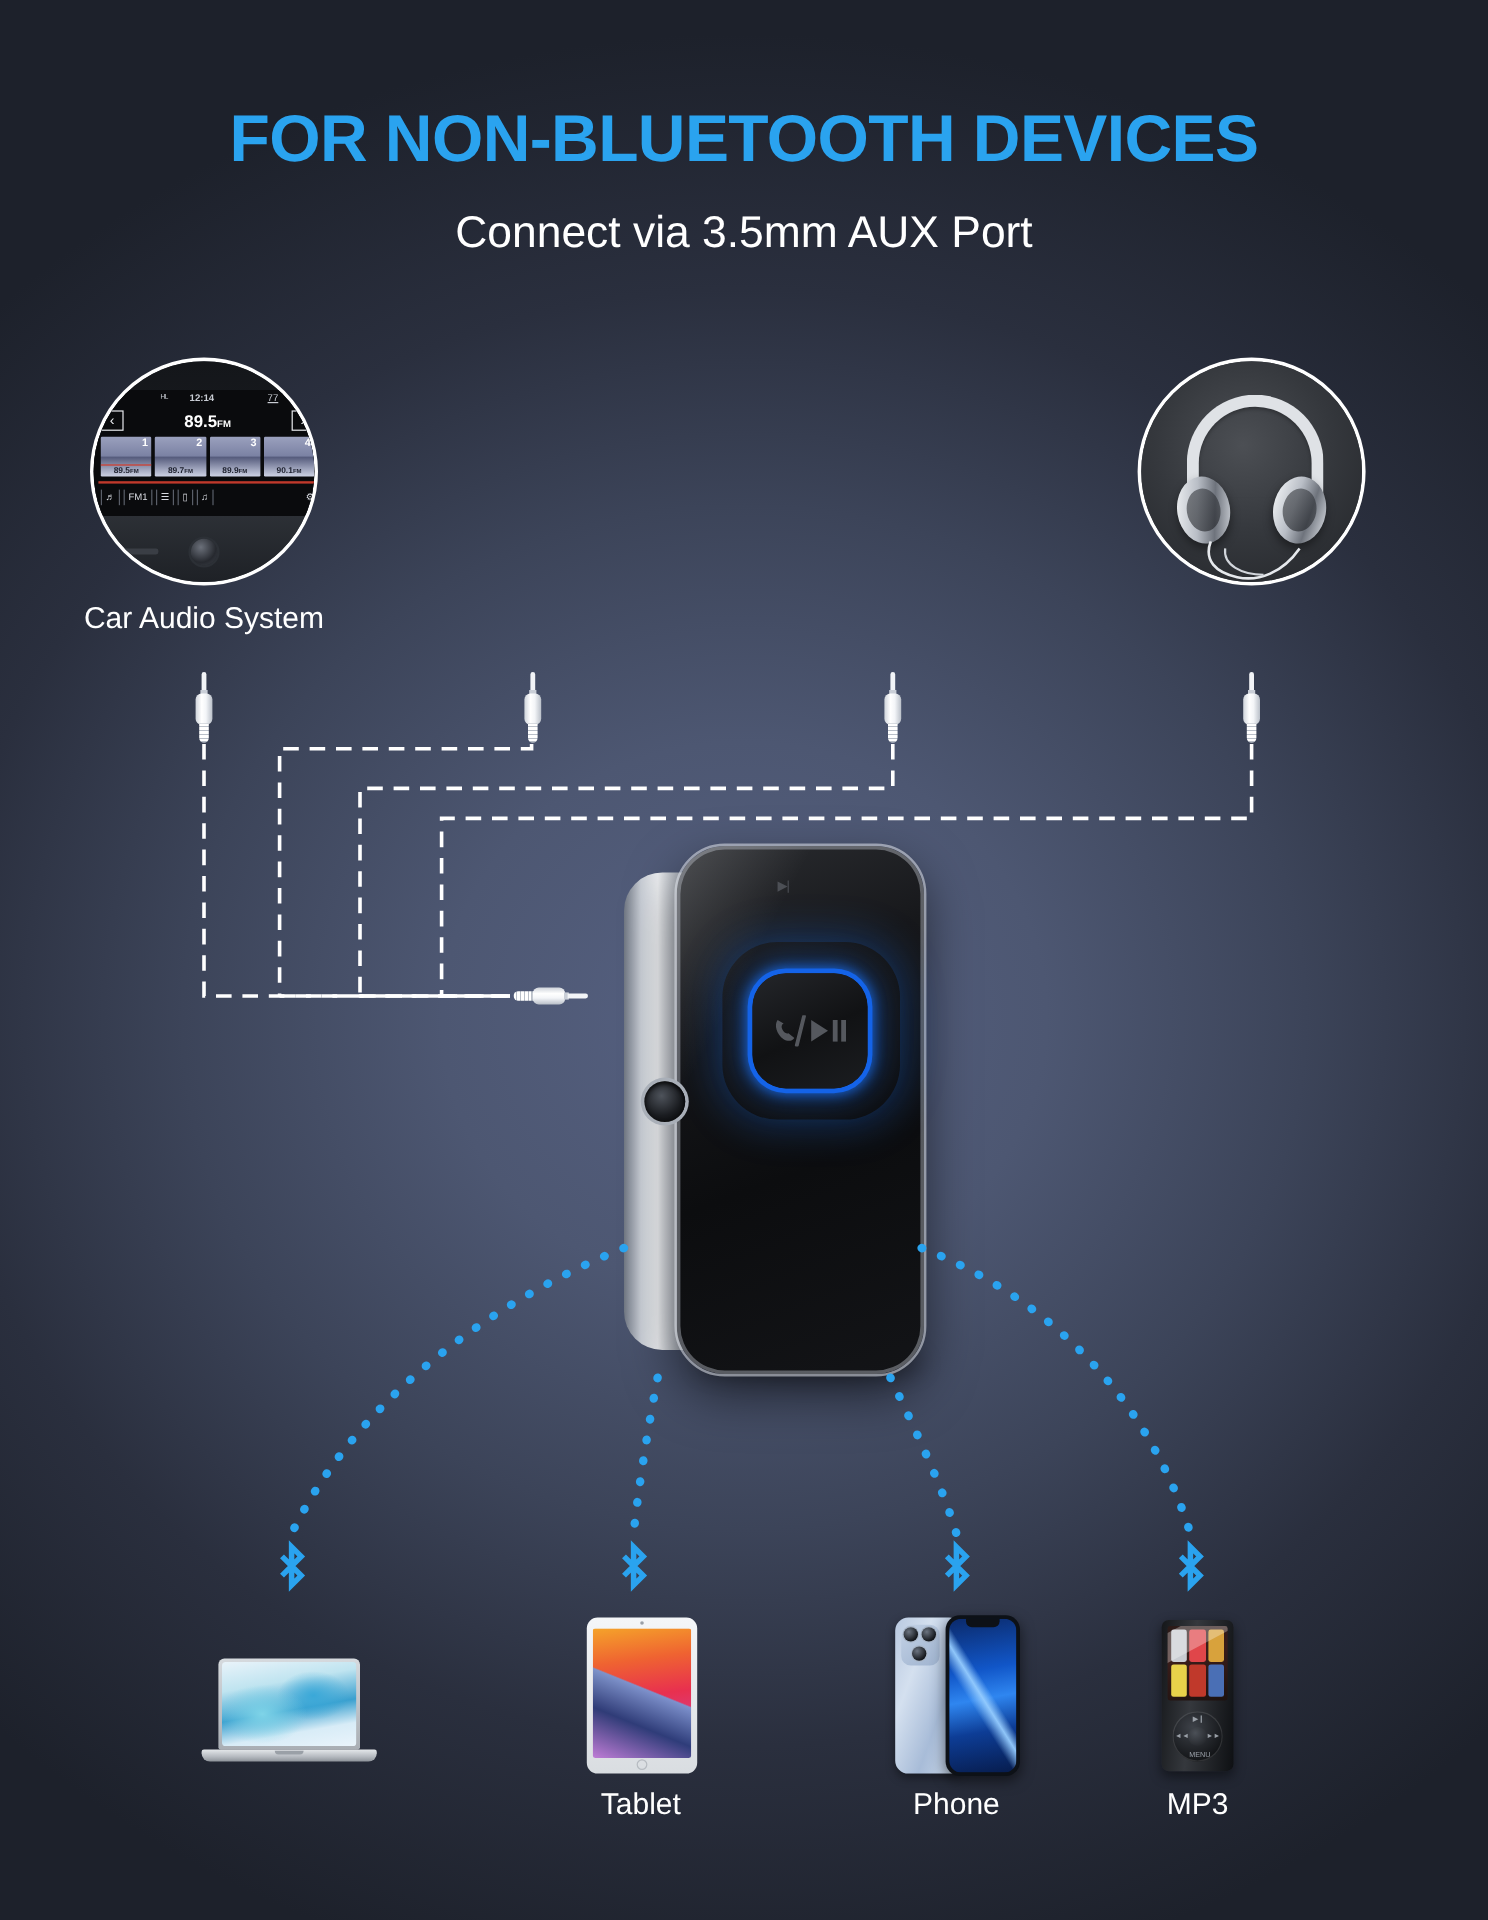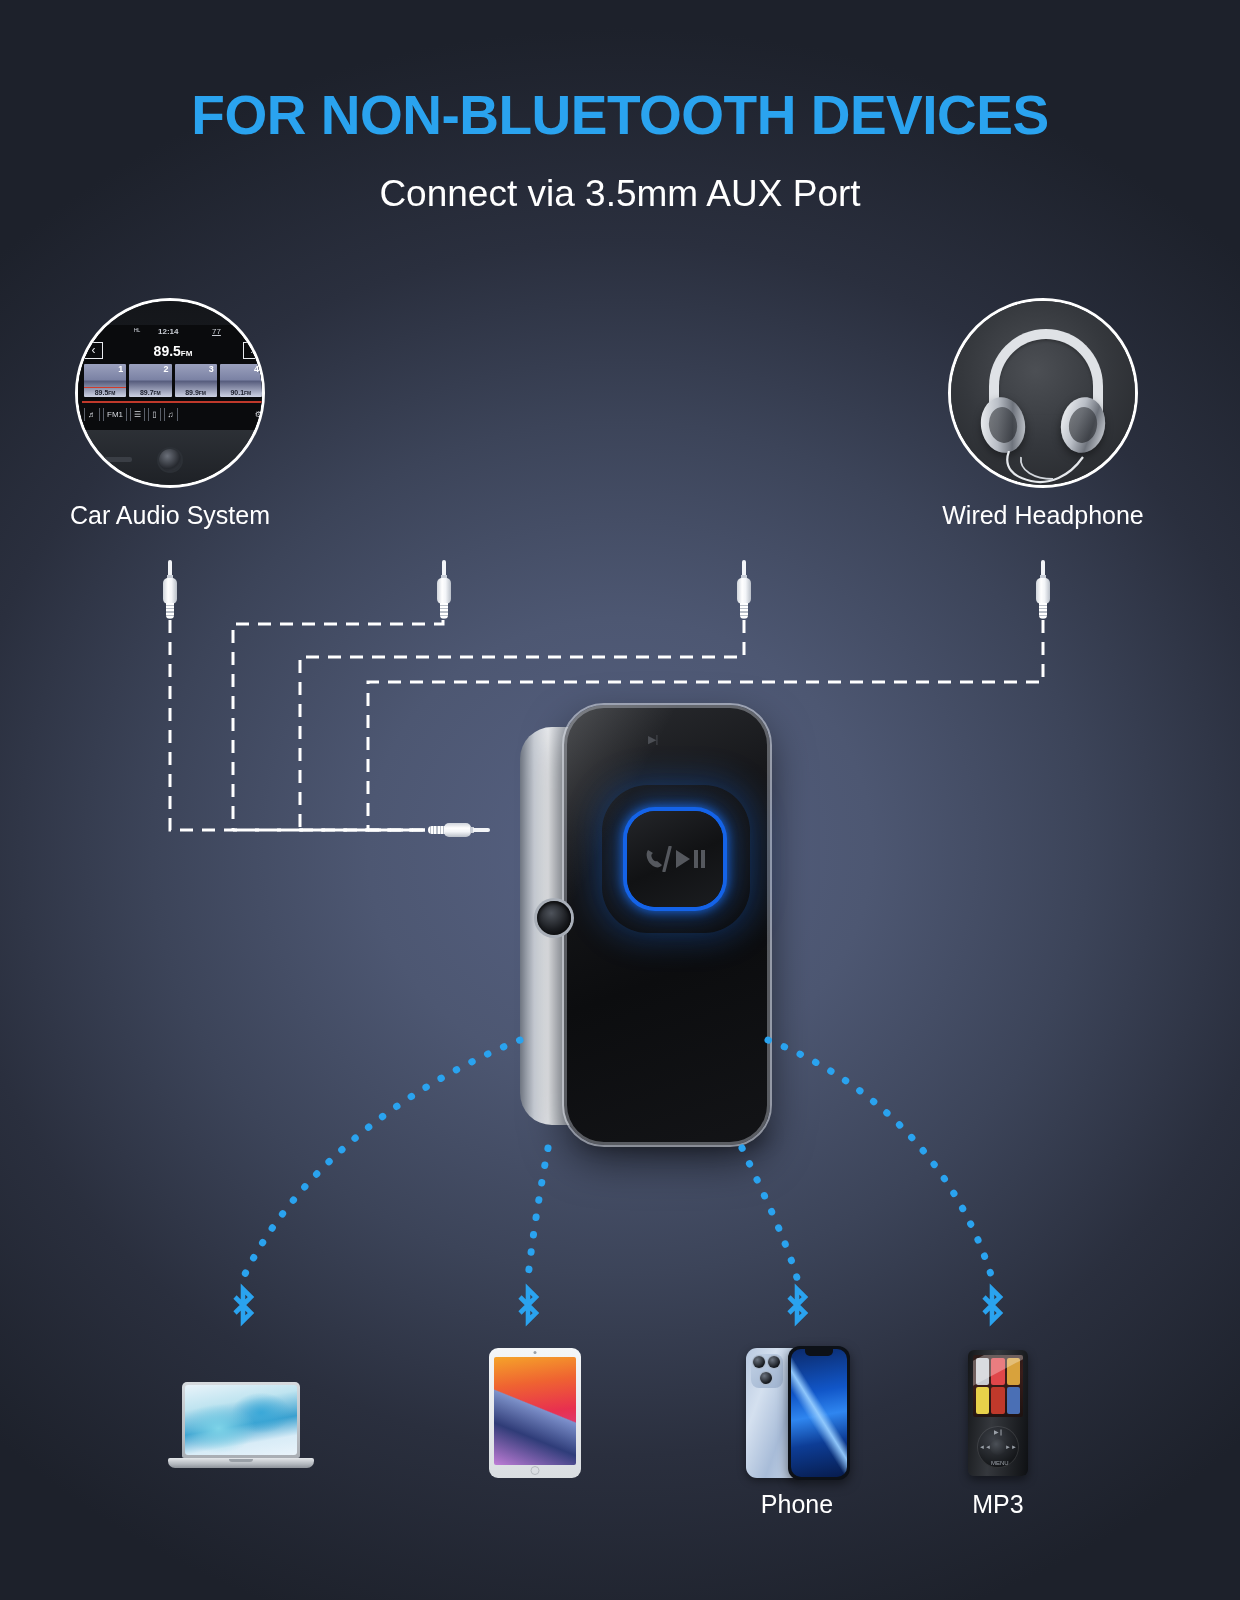--- a/index.html
+++ b/index.html
@@ -46,21 +46,21 @@
     position:absolute; top:203px; left:-60px; width:310px;
     text-align:center; color:#ffffff; font-size:25px;
     white-space:nowrap;
   }
 
   
   .car-bg{ position:absolute; inset:0; background:linear-gradient(180deg,#14161a 0%,#1a1d22 55%,#33373d 56%,#1e2126 100%); }
   .car-screen{ position:absolute; left:-6px; top:24px; width:202px; height:105px; background:#0a0b0d; }
   .car-statusbar{ position:absolute; left:0; top:0; width:100%; height:14px; color:#c9cdd4; font-size:8px; }
   .car-statusbar span{ position:absolute; top:2px; }
-  .st-sig{ left:62px; } .st-time{ left:86px; font-weight:bold; } .st-temp{ left:140px;text-decoration:underline; }
+  .st-sig{ left:62px; } .st-time{ left:86px; font-weight:bold; } .st-temp{ left:151px;text-decoration:underline; }
   .car-freqrow{ position:absolute; left:0; top:14px; width:100%; height:24px; }
   .car-freq{ position:absolute; left:0; right:0; top:4px; text-align:center; color:#fff; font-size:14px; font-weight:bold; }
   .car-freq em{ font-style:normal; font-size:8px; }
   .car-arrow{
     position:absolute; top:3px; width:19px; height:17px;
     border:1.5px solid #e8eaee; color:#e8eaee; font-size:12px; line-height:14px; text-align:center;
   }
   .car-arrow.l{ left:12px; } .car-arrow.r{ right:12px; }
   .car-presets{ position:absolute; left:12px; right:12px; top:39px; height:33px; display:flex; gap:3px; }
   .preset{
@@ -359,21 +359,20 @@
     <div class="circle">
       <div class="hp-bg"></div>
       <div class="hp-band"></div>
       <div class="hp-cup l"></div>
       <div class="hp-cup r"></div>
       <svg class="hp-wire" viewBox="0 0 118 44">
         <path d="M18 0 C12 16 22 26 40 30 C58 34 78 26 92 6" fill="none" stroke="#e6e9ed" stroke-width="2.2"></path>
         <path d="M30 6 C28 20 44 28 62 28" fill="none" stroke="#d2d6dc" stroke-width="1.8"></path>
       </svg>
     </div>
-    <div class="top-label">Wired Headphone</div>
   </div>
 
   <div class="plug-v" style="left:162px; top:560px;">
     <div class="tip"></div>
       <div class="ring"></div>
       <div class="barrel"></div>
       <div class="strain"></div>
   </div>
   <div class="plug-v" style="left:436px; top:560px;">
     <div class="tip"></div>
@@ -513,16 +512,17 @@
       </div>
       <div class="mp3-wheel">
         <b style="left:17px;top:2px;">▶❙</b>
         <b style="left:2px;top:18px;">◄◄</b>
         <b style="right:2px;top:18px;">►►</b>
         <b style="left:14px;bottom:2px;">MENU</b>
       </div>
     </div>
   </div>
 
+  <div class="bottom-label" style="left:384px; top:1490px;">Tablet</div>
   <div class="bottom-label" style="left:647px; top:1490px;">Phone</div>
   <div class="bottom-label" style="left:848px; top:1490px;">MP3</div>
 
 </div>
 
 </body></html>

